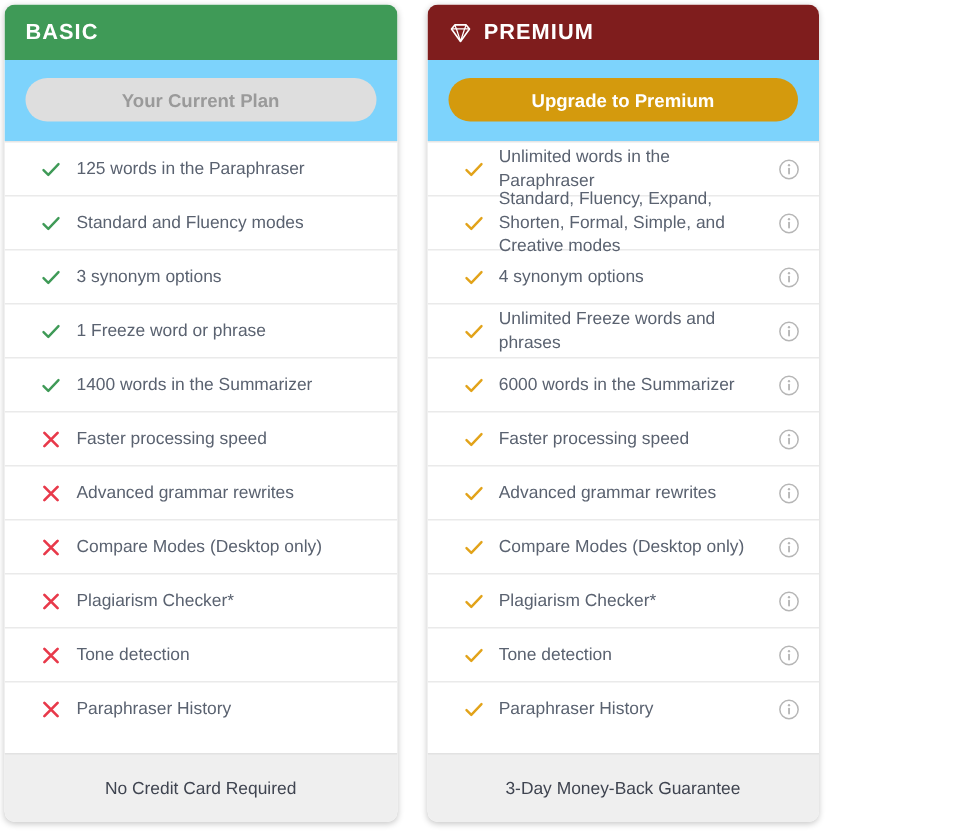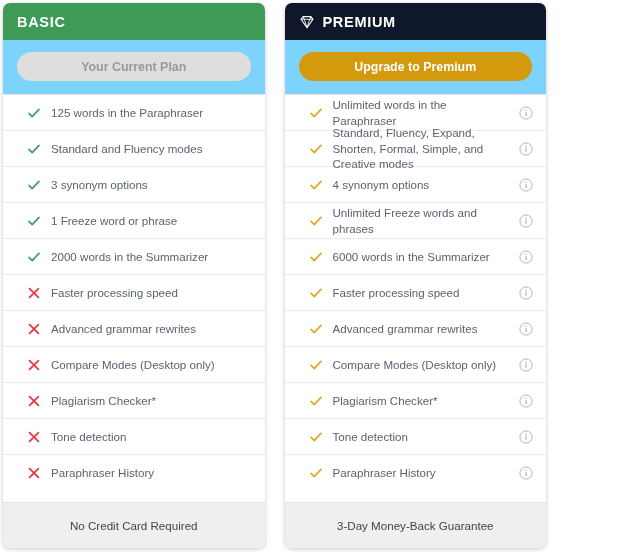--- a/index.html
+++ b/index.html
@@ -178,21 +178,21 @@
             </svg>
           </span>
           <span class="feature-label">1 Freeze word or phrase</span>
         </div>
         <div class="feature-row">
           <span class="mark">
             <svg width="14" height="14" viewBox="0 0 14 14" aria-hidden="true">
               <path d="M2 7.4 L5.2 10.6 L12 3.4" fill="none" stroke="#3f9a57" stroke-width="1.6" stroke-linecap="round" stroke-linejoin="round"></path>
             </svg>
           </span>
-          <span class="feature-label">2000 words in the Summarizer</span>
+          <span class="feature-label">1400 words in the Summarizer</span>
         </div>
         <div class="feature-row">
           <span class="mark">
             <svg width="14" height="14" viewBox="0 0 14 14" aria-hidden="true">
               <path d="M2.6 2.6 L11.4 11.4 M11.4 2.6 L2.6 11.4" fill="none" stroke="#e8394a" stroke-width="1.8" stroke-linecap="round"></path>
             </svg>
           </span>
           <span class="feature-label">Faster processing speed</span>
         </div>
         <div class="feature-row">
@@ -232,21 +232,21 @@
             <svg width="14" height="14" viewBox="0 0 14 14" aria-hidden="true">
               <path d="M2.6 2.6 L11.4 11.4 M11.4 2.6 L2.6 11.4" fill="none" stroke="#e8394a" stroke-width="1.8" stroke-linecap="round"></path>
             </svg>
           </span>
           <span class="feature-label">Paraphraser History</span>
         </div>
       </div>
       <div class="card-footer">No Credit Card Required</div>
     </div>
     <div class="card">
-      <div class="card-header premium" style="background: #0f172a;">
+      <div class="card-header premium" style="background: #7f1d1d;">
         <span class="gem-icon">
           <svg width="16" height="16" viewBox="0 0 16 16" aria-hidden="true">
             <path d="M2 5.3 L4.2 2.6 L11.8 2.6 L14 5.3 L8 13.6 Z" fill="none" stroke="#ffffff" stroke-width="1.1" stroke-linejoin="round"></path>
             <path d="M2 5.3 L14 5.3 M5.3 5.3 L8 13.6 L10.7 5.3 M4.2 2.6 L5.3 5.3 M11.8 2.6 L10.7 5.3" fill="none" stroke="#ffffff" stroke-width="0.85" stroke-linejoin="round"></path>
           </svg>
         </span>
         <span>PREMIUM</span>
       </div>
       <div class="cta-area">
         <button class="cta upgrade" style="background: rgb(212, 154, 13); color: rgb(255, 255, 255);">Upgrade to Premium</button>

